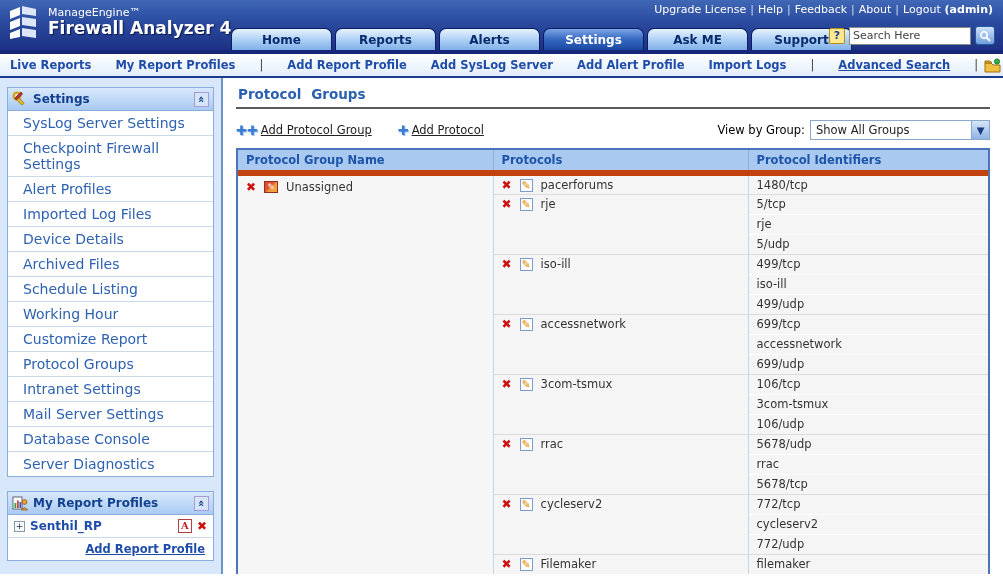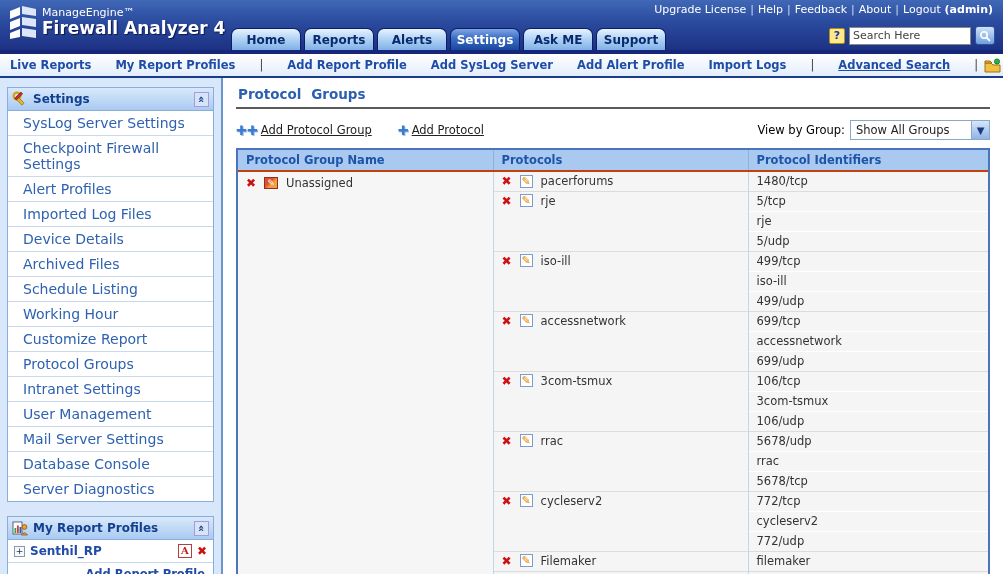--- a/index.html
+++ b/index.html
@@ -1,31 +1,31 @@
 <!DOCTYPE html>
 <html><head>
 <meta charset="utf-8">
 <style>
   * { margin:0; padding:0; box-sizing:border-box; }
   html,body { width:1003px; height:576px; overflow:hidden; }
   body { font-family:"DejaVu Sans","Liberation Sans",sans-serif; font-size:11.5px; background:#fff; }
 
   
   .topbar { position:relative; height:50px; background:linear-gradient(180deg,#4068b6 0%,#2a4a9e 45%,#1d3184 100%); }
-  .logo-area { position:absolute; left:6px; top:3px; display:flex; align-items:center; }
+  .logo-area { position:absolute; left:6px; top:3px; display:flex; align-items:center; gap:6px; }
   .logo-mark { width:36px; height:38px; }
   .logo-brand { color:#fff; font-size:11px; line-height:13px; }
   .logo-product { color:#fff; font-size:17px; font-weight:bold; line-height:19px; text-shadow:1px 1px 1px #0a1850; }
   .top-links { position:absolute; right:10px; top:3px; color:#fff; font-size:11px; white-space:nowrap; }
   .top-links .tlink { cursor:pointer; }
   .top-links .sep { margin:0 4px; color:#cdd8f0; }
   .top-links b { font-weight:bold; }
 
   .tabs { position:absolute; left:231px; bottom:0; display:flex; gap:3px; }
-  .tab { width:70px; text-align:center; padding:4px 0 3px 0; font-size:12px; font-weight:bold; color:#0a2a6e;
+  .tab { width:101px; text-align:center; padding:4px 0 3px 0; font-size:12px; font-weight:bold; color:#0a2a6e;
          background:linear-gradient(180deg,#e8f3fd 0%,#b9d8f7 40%,#7fb0e8 100%);
          border:1px solid #0c1f66; border-bottom:none; border-radius:7px 7px 0 0; cursor:pointer; }
   .tab.active { background:linear-gradient(180deg,#7ea6e4 0%,#3a6cc4 45%,#1a48a0 100%); color:#fff; }
 
   .search-area { position:absolute; right:8px; bottom:5px; display:flex; align-items:center; gap:4px; }
   .help-icon { width:16px; height:16px; background:#ffe98c; border:1px solid #b09010; color:#1a3a9e; font-weight:bold;
                font-size:11px; text-align:center; line-height:14px; border-radius:2px; cursor:pointer; }
   .search-input { width:122px; height:18px; border:1px solid #888; font-size:11px; padding:1px 3px; color:#444;
                   font-family:"DejaVu Sans",sans-serif; }
   .search-btn { width:20px; height:19px; border:1px solid #2c55a0; border-radius:3px;
@@ -73,30 +73,30 @@
   
   .page-title { color:#2b5fb0; font-weight:bold; font-size:13.5px; word-spacing:5px; padding-left:2px; }
   .title-rule { height:2px; background:#5a5a5a; margin:5px 0 10px 0; }
 
   .toolbar { display:flex; align-items:center; height:22px; margin-bottom:7px; }
   .add-link { display:flex; align-items:center; gap:3px; margin-right:26px; cursor:pointer; }
   .add-link .lbl { color:#222; text-decoration:underline; font-size:11.5px; }
   .plus-icon { color:#3b7bd4; font-weight:bold; font-size:13px; line-height:1; text-shadow:1px 1px 0 #9ec2ee; }
   .view-group { margin-left:auto; display:flex; align-items:center; gap:5px; }
   .view-label { font-weight:normal; color:#000; font-size:11.5px; }
-  .fake-select { width:140px; height:20px; border:1px solid #8ca8c8; background:#fff; display:flex; align-items:stretch; cursor:pointer; }
+  .fake-select { width:180px; height:20px; border:1px solid #8ca8c8; background:#fff; display:flex; align-items:stretch; cursor:pointer; }
   .fake-select .sel-text { flex:1; font-size:11.5px; color:#222; padding:2px 5px; white-space:nowrap; overflow:hidden; }
   .fake-select .sel-btn { width:18px; background:linear-gradient(180deg,#d6e6f9,#8fb4e6); border-left:1px solid #8ca8c8;
                           color:#1a3a7e; font-weight:bold; font-size:10px; display:flex; align-items:center; justify-content:center; }
 
   
   .ptable-wrap { border:2px solid #4a74bc; }
   table.ptable { width:100%; border-collapse:collapse; table-layout:fixed; }
   .ptable th { background:#a9c9f0; color:#1d54a8; text-align:left; font-size:11.5px; font-weight:bold;
-               padding:3px 8px; border-bottom:2px solid #c2410c; border-right:1px solid #8db0dd; height:20px; }
+               padding:3px 8px; border-bottom:6px solid #c2410c; border-right:1px solid #8db0dd; height:20px; }
   .ptable th:last-child { border-right:none; }
   .ptable td { background:#f5f5f5; font-size:11.5px; color:#333; padding:2px 8px; height:20px; vertical-align:top; }
   .ptable td.groupcell { background:#f6f6f6; padding-top:4px; }
   .ptable td.proto, .ptable td.ident { border-left:1px solid #c6d4e8; }
   .ptable tr.gstart td { border-top:1px solid #dcdcdc; }
   .ptable tr.pstart td { border-top:1px solid #dcdcdc; }
   .ptable tr.cont td.ident { border-top:1px solid #ffffff; }
   .cellflex { display:flex; align-items:center; gap:8px; }
   .edit-icon { width:13px; height:13px; background:#fff; border:1px solid #7a9cd0; color:#e08a00; font-size:11px;
                line-height:11px; text-align:center; cursor:pointer; flex:none; }
@@ -196,21 +196,20 @@
             <div class="side-item">Checkpoint Firewall Settings</div>
             <div class="side-item">Alert Profiles</div>
             <div class="side-item">Imported Log Files</div>
             <div class="side-item">Device Details</div>
             <div class="side-item">Archived Files</div>
             <div class="side-item">Schedule Listing</div>
             <div class="side-item">Working Hour</div>
             <div class="side-item">Customize Report</div>
             <div class="side-item">Protocol Groups</div>
             <div class="side-item">Intranet Settings</div>
-            <div class="side-item">User Management</div>
             <div class="side-item">Mail Server Settings</div>
             <div class="side-item">Database Console</div>
             <div class="side-item">Server Diagnostics</div>
           </div>
       </div>
 
       <div class="panel">
         <div class="panel-header">
           <svg width="16" height="15" viewBox="0 0 16 15">
             <rect x="1" y="1" width="9" height="12" fill="#ffffff" stroke="#556" stroke-width="0.9"></rect>

